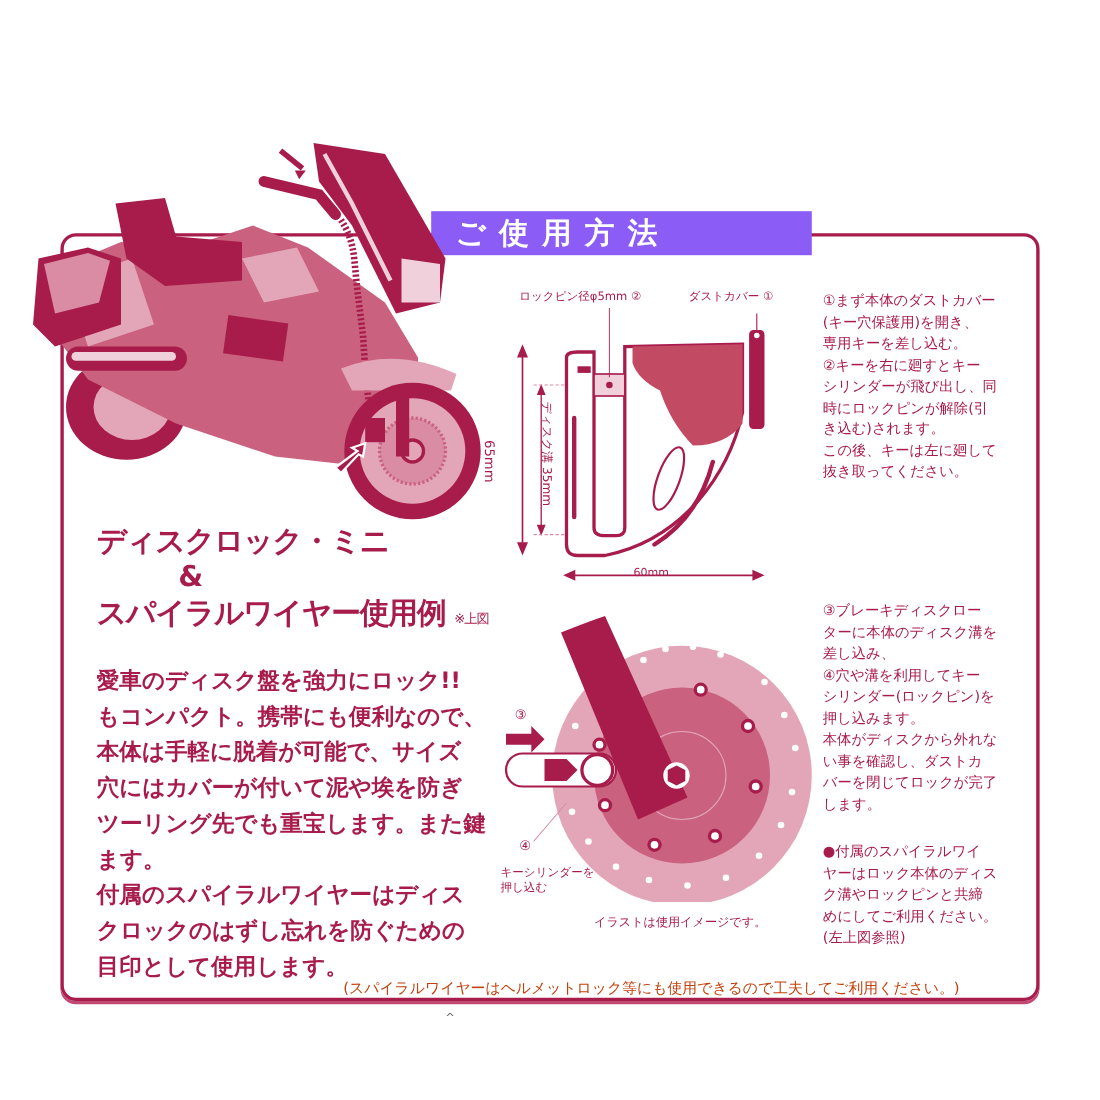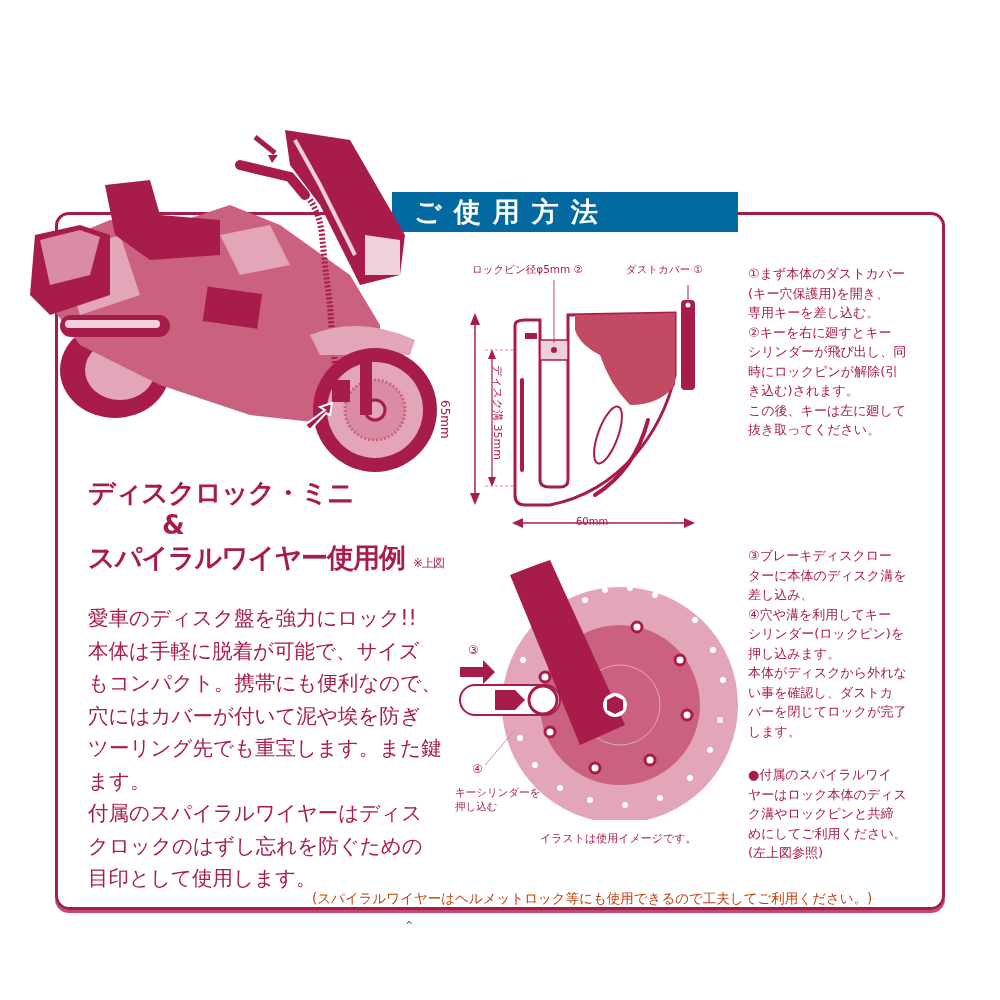--- a/index.html
+++ b/index.html
@@ -2,30 +2,30 @@
 <html><head>
 <meta charset="utf-8">
 <style>
   html, body { margin:0; padding:0; background:#ffffff; }
   body { width:1000px; height:1000px; position:relative; overflow:hidden;
          font-family:"DejaVu Sans","Liberation Sans",sans-serif; color:#a81c4b; }
   .frame { position:absolute; left:55px; top:212px; width:890px; height:698px;
            border:3px solid #a81c4b; border-radius:14px; box-sizing:border-box;
            box-shadow:0 3px 0 #c24a72; }
   .title-bar { position:absolute; left:392px; top:192px; width:346px; height:40px;
-               background:#0369a1; display:flex; align-items:center; }
+               background:#8b5cf6; display:flex; align-items:center; }
   .title-bar .t { color:#fff; font-size:27px; letter-spacing:12px; padding-left:22px; font-weight:bold; }
   .moto { position:absolute; left:20px; top:125px; width:430px; height:350px; }
   .heading { position:absolute; left:88px; top:476px; font-weight:bold; color:#a81c4b; }
   .heading .h1 { font-size:27px; line-height:33px; letter-spacing:-1px; }
   .heading .amp { font-size:26px; line-height:32px; padding-left:74px; }
   .heading .h3 { font-size:27px; line-height:33px; letter-spacing:-1px; }
   .heading .note { font-size:12px; font-weight:normal; margin-left:8px; }
   .body-text { position:absolute; left:88px; top:602px; width:360px;
-               font-size:20.5px; line-height:32.5px; font-weight:normal; color:#a81c4b; }
+               font-size:20.5px; line-height:32.5px; font-weight:bold; color:#a81c4b; }
   .body-text p { margin:0; }
   .body-tail { position:absolute; left:312px; top:862px; font-size:13.5px; color:#c2410c;margin-top:28px; }
   .steps { position:absolute; left:748px; font-size:13px; line-height:19.5px; color:#a81c4b; width:190px; }
   .steps p { margin:0; }
   .diag-label { position:absolute; font-size:10.5px; color:#a81c4b; white-space:nowrap; }
   .caret { position:absolute; left:405px; top:920px; font-size:10px; color:#555; }
 </style>
 </head>
 <body>
 
@@ -80,22 +80,22 @@
 <div class="heading">
   <div class="h1">ディスクロック・ミニ</div>
   <div class="amp">&amp;</div>
   <div class="h3">
     <span>スパイラルワイヤー使用例</span><span class="note">※上図</span>
   </div>
 </div>
 
 <div class="body-text">
   <p>愛車のディスク盤を強力にロック!!</p>
+  <p>もコンパクト。携帯にも便利なので、</p>
   <p>本体は手軽に脱着が可能で、サイズ</p>
-  <p>もコンパクト。携帯にも便利なので、</p>
   <p>穴にはカバーが付いて泥や埃を防ぎ</p>
   <p>ツーリング先でも重宝します。また鍵</p>
   <p>ます。</p>
   <p>付属のスパイラルワイヤーはディス</p>
   <p>クロックのはずし忘れを防ぐための</p>
   <p>目印として使用します。</p>
 </div>
 <div class="body-tail">(スパイラルワイヤーはヘルメットロック等にも使用できるので工夫してご利用ください。)</div>
 
 <svg style="position:absolute;left:460px;top:255px;width:260px;height:280px" viewBox="0 0 260 280">

